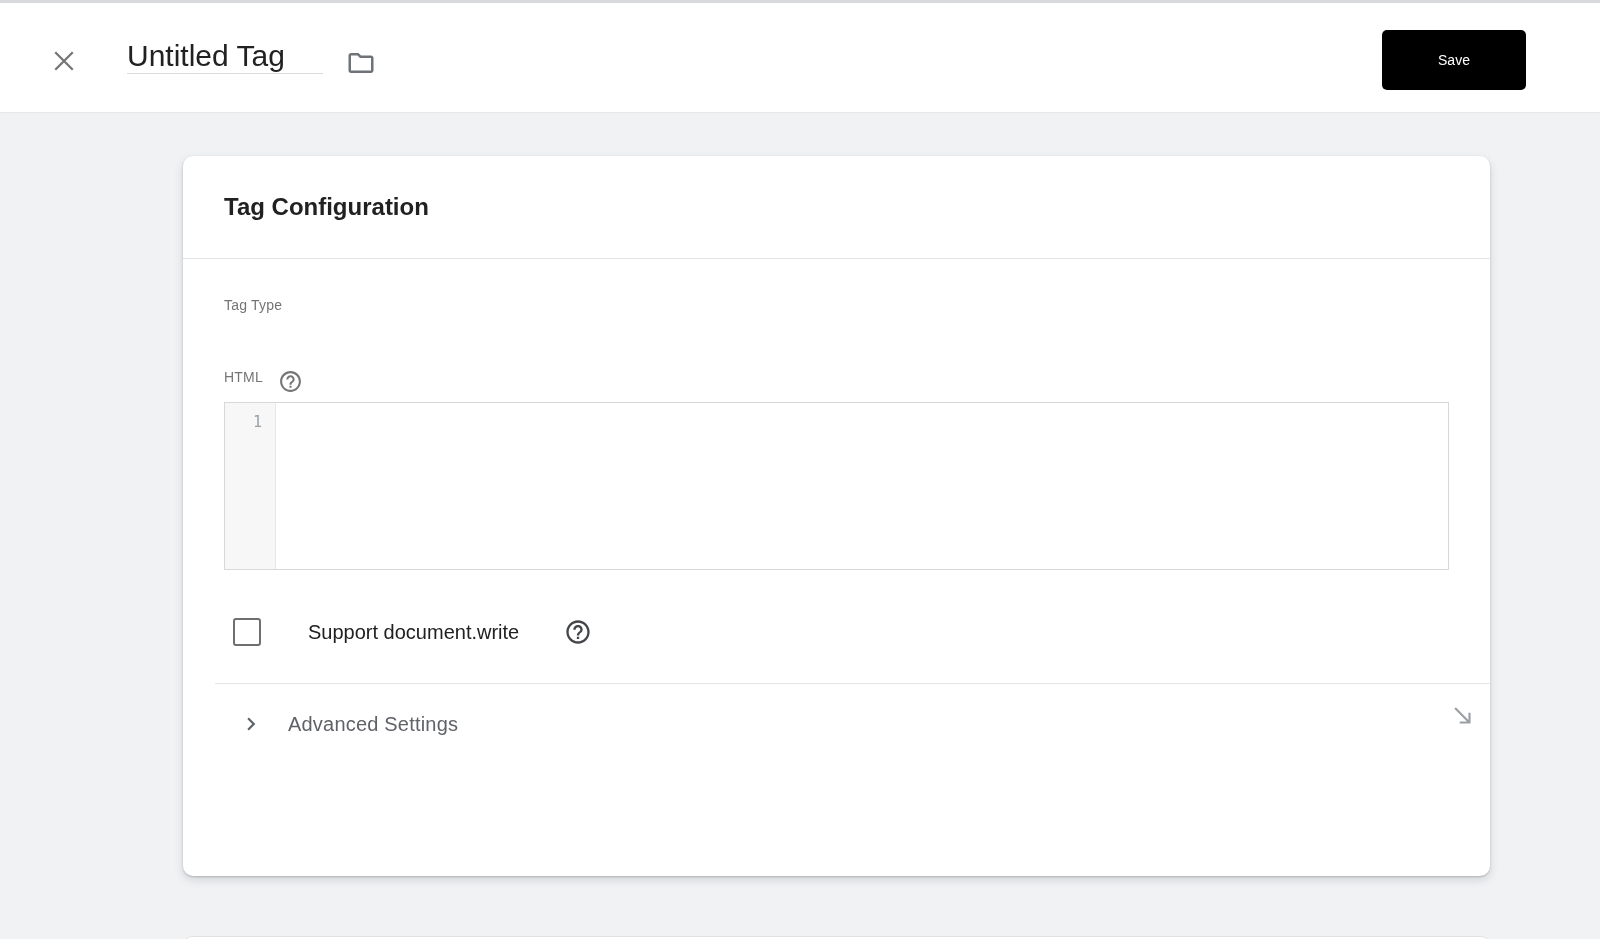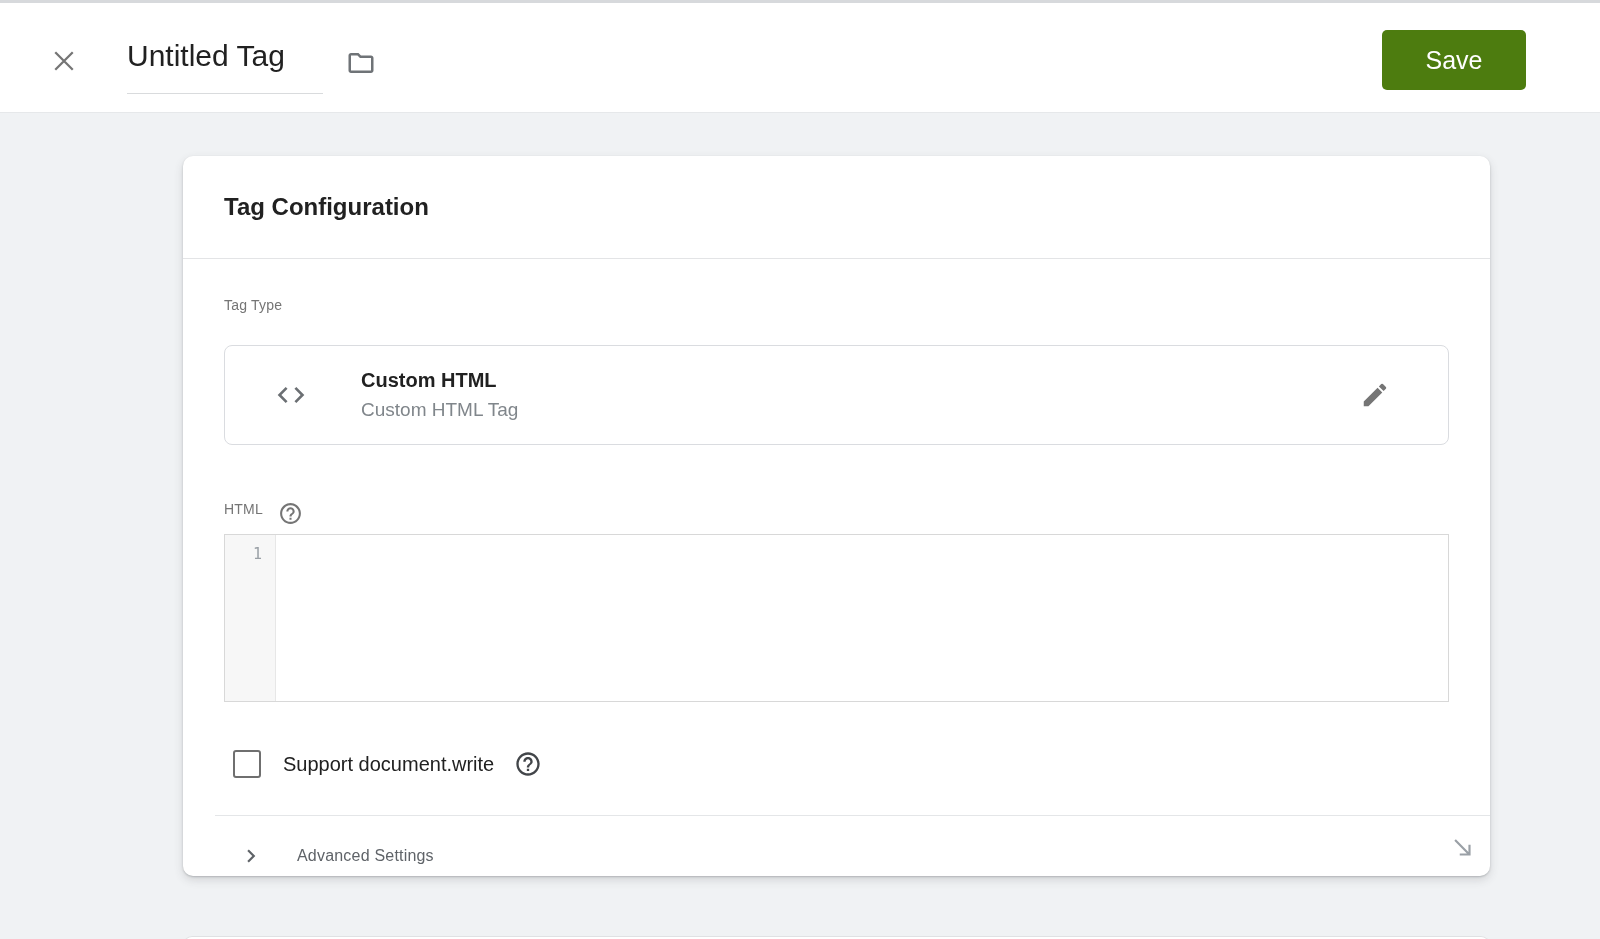--- a/index.html
+++ b/index.html
@@ -20,37 +20,37 @@
   }
   .close-btn {
     position:absolute; left:46px; top:40px; width:36px; height:36px;
     background:none; border:none; cursor:pointer; color:#757575;
     display:flex; align-items:center; justify-content:center;
   }
   .title-field {
     position:absolute; left:127px; top:36px;
     min-width:196px;
     font-size:30px; color:#212121;
-    padding-bottom:20px;
+    padding-bottom:0;
     border-bottom:1px solid #d9dbdd;
     white-space:nowrap;
     cursor:text;
   }
   .folder-btn {
     position:absolute; left:341px; top:42px; width:40px; height:36px;
     background:none; border:none; cursor:pointer; color:#6f7377;
     display:flex; align-items:center; justify-content:center;
   }
   .save-btn {
     position:absolute; right:74px; top:27px;
     width:144px; height:60px;
     border:none; border-radius:5px;
-    background:#4d7c0f; color:#ffffff;
+    background:#000000; color:#ffffff;
     font-family:"Liberation Sans", sans-serif;
-    font-size:25px; font-weight:500;
+    font-size:14px; font-weight:500;
     cursor:pointer;
   }
 
   
   .card {
     position:absolute; left:183px; top:156px;
     width:1307px; height:720px;
     background:#ffffff; border-radius:10px;
     box-shadow:0 1px 2px rgba(60,64,67,.25), 0 4px 10px rgba(60,64,67,.16);
   }
@@ -120,21 +120,21 @@
     cursor:text;
   }
   .resize-handle {
     position:absolute; right:14px; bottom:8px;
     color:#9aa0a6; cursor:nwse-resize;
     display:flex;
   }
 
   .checkbox-row {
     margin-top:48px;
-    display:flex; align-items:center;
+    display:flex; align-items:center;gap:25px;
   }
   .checkbox {
     width:28px; height:28px;
     border:2px solid #6f6f6f; border-radius:3px;
     background:#fff; cursor:pointer;
     flex:0 0 auto;
     margin-left:9px;
   }
   .checkbox-label {
     margin-left:22px; font-size:20px; color:#212121; cursor:pointer;
@@ -149,22 +149,22 @@
 
   .advanced-row {
     padding-top:27px;
     display:flex; align-items:center;
     cursor:pointer;
   }
   .chevron-icon {
     margin-left:14px; color:#5f6368; display:flex; align-items:center;
   }
   .advanced-label {
-    margin-left:33px;
-    font-size:16px; font-weight:500; color:#5f6368; letter-spacing:.2px;
+    margin-left:24px;
+    font-size:20px; font-weight:500; color:#5f6368; letter-spacing:.2px;
   }
 
   
   .next-card {
     position:absolute; left:183px; top:936px;
     width:1307px; height:12px;
     background:#ffffff;
     border:1px solid #e0e1e3; border-bottom:none;
     border-radius:9px 9px 0 0;
   }
@@ -197,38 +197,20 @@
 <section class="card">
 
   <div class="card-header">
     <h2 class="card-title">Tag Configuration</h2>
   </div>
 
   <div class="card-body">
 
     <div class="field-label tag-type-label">Tag Type</div>
 
-    <div class="tag-type-box">
-      <span class="code-icon">
-        <svg width="40" height="32" viewBox="0 0 24 24" fill="currentColor">
-            <path d="M9.4 16.6 4.8 12l4.6-4.6L8 6l-6 6 6 6 1.4-1.4zm5.2 0 4.6-4.6-4.6-4.6L16 6l6 6-6 6-1.4-1.4z"></path>
-          </svg>
-      </span>
-      <span class="tag-type-text">
-        <div class="tag-type-name">Custom HTML</div>
-        <div class="tag-type-desc">Custom HTML Tag</div>
-      </span>
-      <button class="edit-btn">
-        <span style="display:flex">
-          <svg width="30" height="30" viewBox="0 0 24 24" fill="currentColor">
-              <path d="M3 17.25V21h3.75L17.81 9.94l-3.75-3.75L3 17.25zM20.71 7.04c.39-.39.39-1.02 0-1.41l-2.34-2.34a.996.996 0 0 0-1.41 0l-1.83 1.83 3.75 3.75 1.83-1.83z"></path>
-            </svg>
-        </span>
-      </button>
-    </div>
 
     <div class="html-label-row">
       <span class="field-label">HTML</span>
       <span class="help-icon">
         <svg width="25" height="25" viewBox="0 0 24 24" fill="currentColor">
             <path d="M11 18h2v-2h-2v2zm1-16C6.48 2 2 6.48 2 12s4.48 10 10 10 10-4.48 10-10S17.52 2 12 2zm0 18c-4.41 0-8-3.59-8-8s3.59-8 8-8 8 3.59 8 8-3.59 8-8 8zm0-14c-2.21 0-4 1.79-4 4h2c0-1.1.9-2 2-2s2 .9 2 2c0 2-3 1.75-3 5h2c0-2.25 3-2.5 3-5 0-2.21-1.79-4-4-4z"></path>
           </svg>
       </span>
     </div>
 

